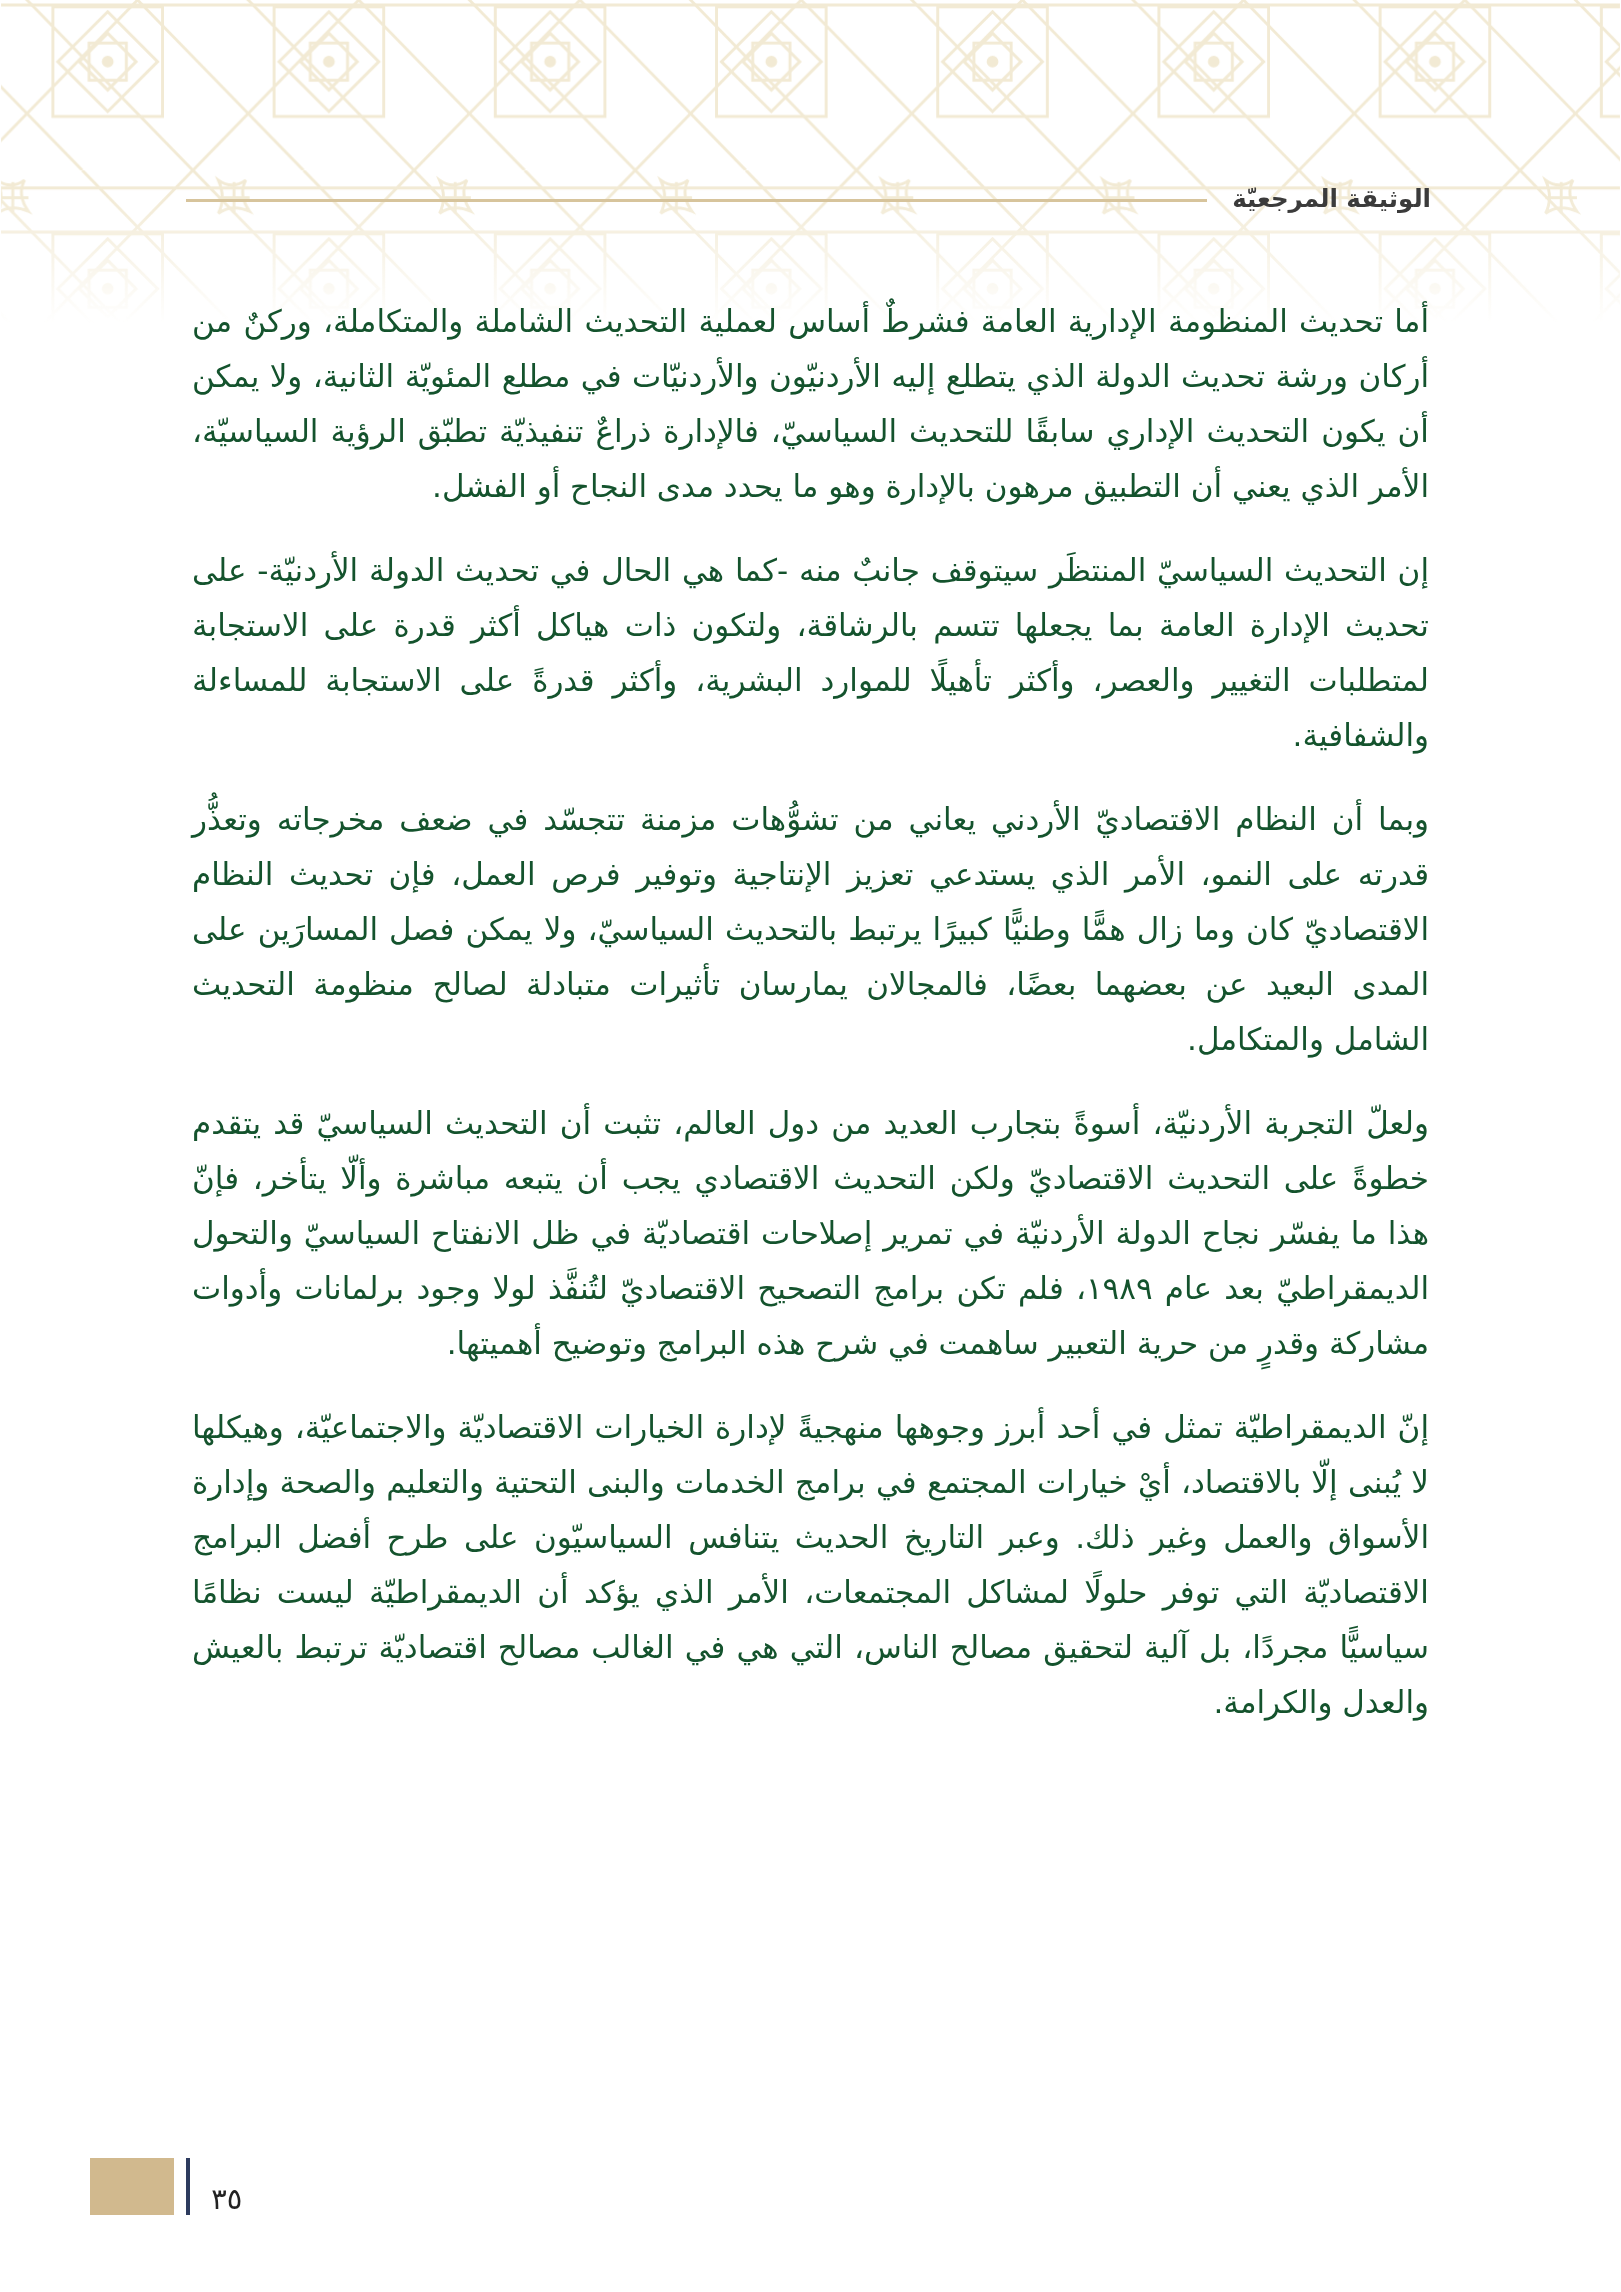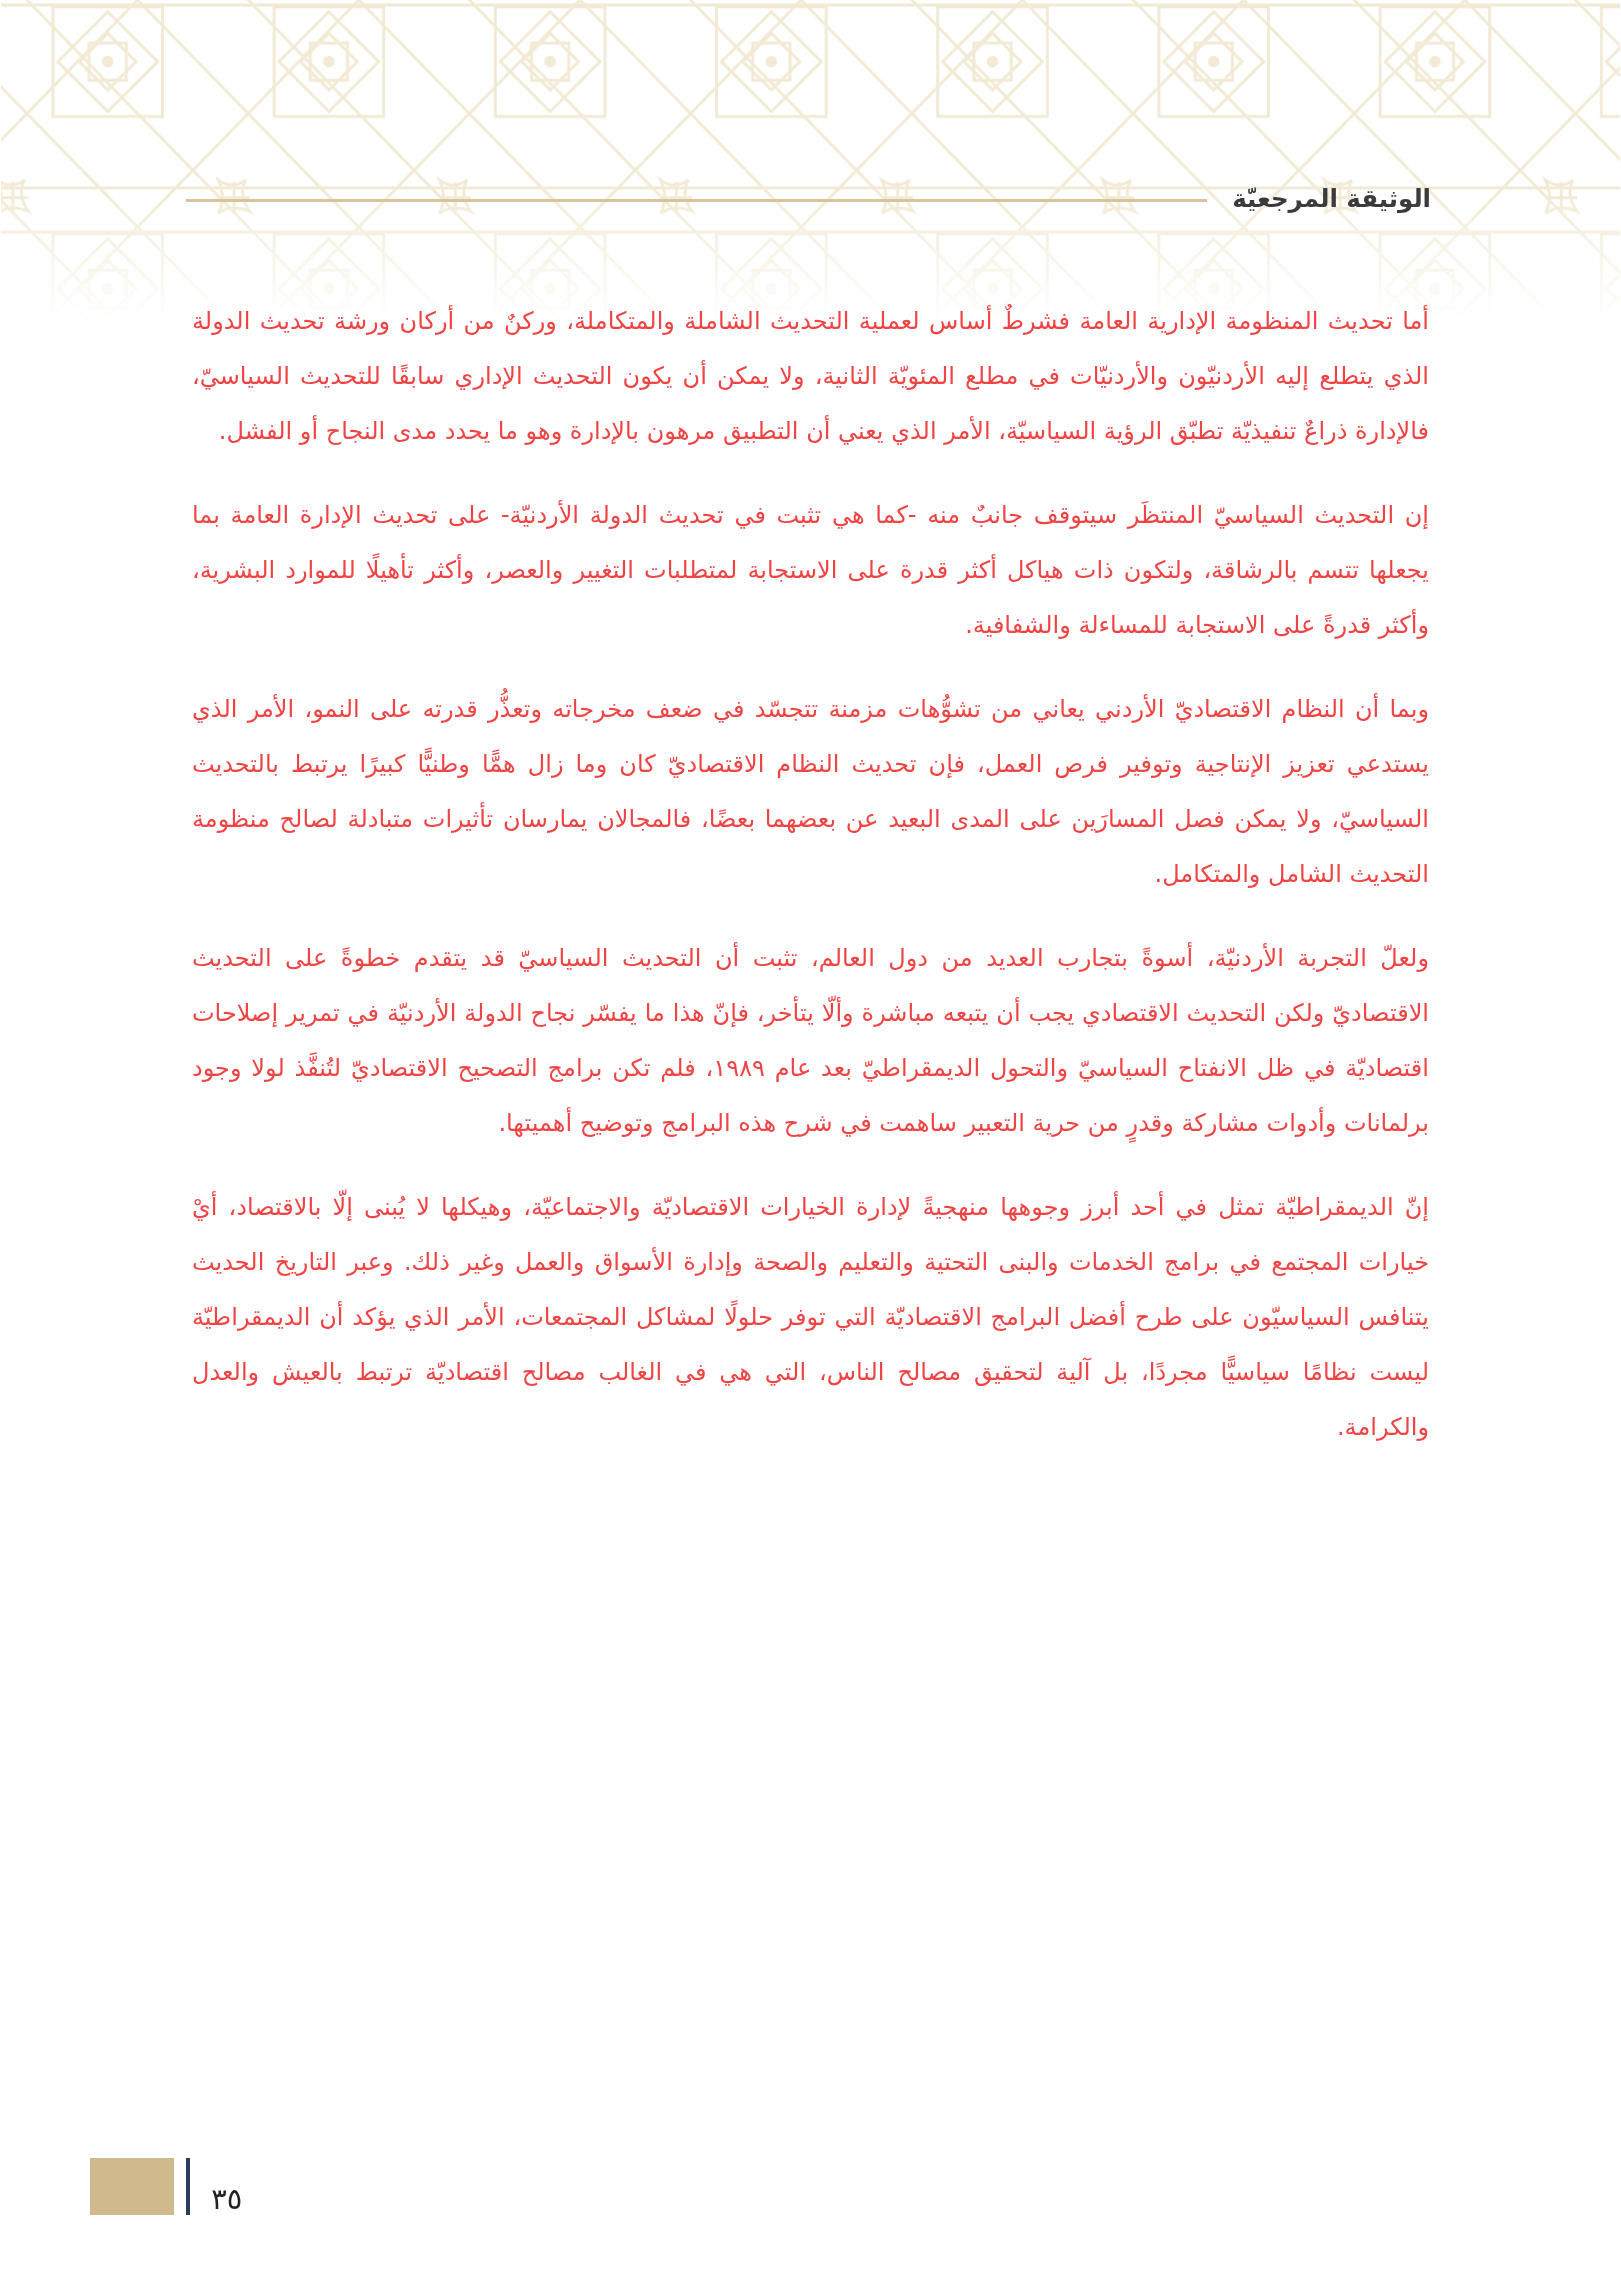--- a/index.html
+++ b/index.html
@@ -51,24 +51,24 @@
     position: absolute;
     top: 294px;
     left: 192px;
     width: 1237px;
     direction: rtl;
     text-align: justify;
     text-align-last: right;
   }
   .para {
     font-family: "DejaVu Sans", sans-serif;
-    font-size: 24px;
+    font-size: 31px;
     line-height: 55px;
     margin: 0 0 29px 0;
-    color: #ef4444;
+    color: #14532d;
   }
   .footer {
     position: absolute;
     left: 90px;
     top: 2158px;
     height: 57px;
     display: flex;
     flex-direction: row;
     align-items: center;
     direction: ltr;
@@ -125,21 +125,21 @@
   <rect x="0" y="0" width="1654" height="330" fill="url(#geo)"></rect>
 </svg>
 
 <div class="header">
   <span class="header-title">الوثيقة المرجعيّة</span>
   <div class="header-rule"></div>
 </div>
 
 <main class="content">
   <p class="para">أما تحديث المنظومة الإدارية العامة فشرطٌ أساس لعملية التحديث الشاملة والمتكاملة، وركنٌ من أركان ورشة تحديث الدولة الذي يتطلع إليه الأردنيّون والأردنيّات في مطلع المئويّة الثانية، ولا يمكن أن يكون التحديث الإداري سابقًا للتحديث السياسيّ، فالإدارة ذراعٌ تنفيذيّة تطبّق الرؤية السياسيّة، الأمر الذي يعني أن التطبيق مرهون بالإدارة وهو ما يحدد مدى النجاح أو الفشل.</p>
-  <p class="para">إن التحديث السياسيّ المنتظَر سيتوقف جانبٌ منه -كما هي تثبت في تحديث الدولة الأردنيّة- على تحديث الإدارة العامة بما يجعلها تتسم بالرشاقة، ولتكون ذات هياكل أكثر قدرة على الاستجابة لمتطلبات التغيير والعصر، وأكثر تأهيلًا للموارد البشرية، وأكثر قدرةً على الاستجابة للمساءلة والشفافية.</p>
+  <p class="para">إن التحديث السياسيّ المنتظَر سيتوقف جانبٌ منه -كما هي الحال في تحديث الدولة الأردنيّة- على تحديث الإدارة العامة بما يجعلها تتسم بالرشاقة، ولتكون ذات هياكل أكثر قدرة على الاستجابة لمتطلبات التغيير والعصر، وأكثر تأهيلًا للموارد البشرية، وأكثر قدرةً على الاستجابة للمساءلة والشفافية.</p>
   <p class="para">وبما أن النظام الاقتصاديّ الأردني يعاني من تشوُّهات مزمنة تتجسّد في ضعف مخرجاته وتعذُّر قدرته على النمو، الأمر الذي يستدعي تعزيز الإنتاجية وتوفير فرص العمل، فإن تحديث النظام الاقتصاديّ كان وما زال همًّا وطنيًّا كبيرًا يرتبط بالتحديث السياسيّ، ولا يمكن فصل المسارَين على المدى البعيد عن بعضهما بعضًا، فالمجالان يمارسان تأثيرات متبادلة لصالح منظومة التحديث الشامل والمتكامل.</p>
   <p class="para">ولعلّ التجربة الأردنيّة، أسوةً بتجارب العديد من دول العالم، تثبت أن التحديث السياسيّ قد يتقدم خطوةً على التحديث الاقتصاديّ ولكن التحديث الاقتصادي يجب أن يتبعه مباشرة وألّا يتأخر، فإنّ هذا ما يفسّر نجاح الدولة الأردنيّة في تمرير إصلاحات اقتصاديّة في ظل الانفتاح السياسيّ والتحول الديمقراطيّ بعد عام ١٩٨٩، فلم تكن برامج التصحيح الاقتصاديّ لتُنفَّذ لولا وجود برلمانات وأدوات مشاركة وقدرٍ من حرية التعبير ساهمت في شرح هذه البرامج وتوضيح أهميتها.</p>
   <p class="para">إنّ الديمقراطيّة تمثل في أحد أبرز وجوهها منهجيةً لإدارة الخيارات الاقتصاديّة والاجتماعيّة، وهيكلها لا يُبنى إلّا بالاقتصاد، أيْ خيارات المجتمع في برامج الخدمات والبنى التحتية والتعليم والصحة وإدارة الأسواق والعمل وغير ذلك. وعبر التاريخ الحديث يتنافس السياسيّون على طرح أفضل البرامج الاقتصاديّة التي توفر حلولًا لمشاكل المجتمعات، الأمر الذي يؤكد أن الديمقراطيّة ليست نظامًا سياسيًّا مجردًا، بل آلية لتحقيق مصالح الناس، التي هي في الغالب مصالح اقتصاديّة ترتبط بالعيش والعدل والكرامة.</p>
 </main>
 
 <div class="footer">
   <div class="page-box"></div>
   <div class="page-sep"></div>
   <span class="page-num">٣٥</span>
 </div>

